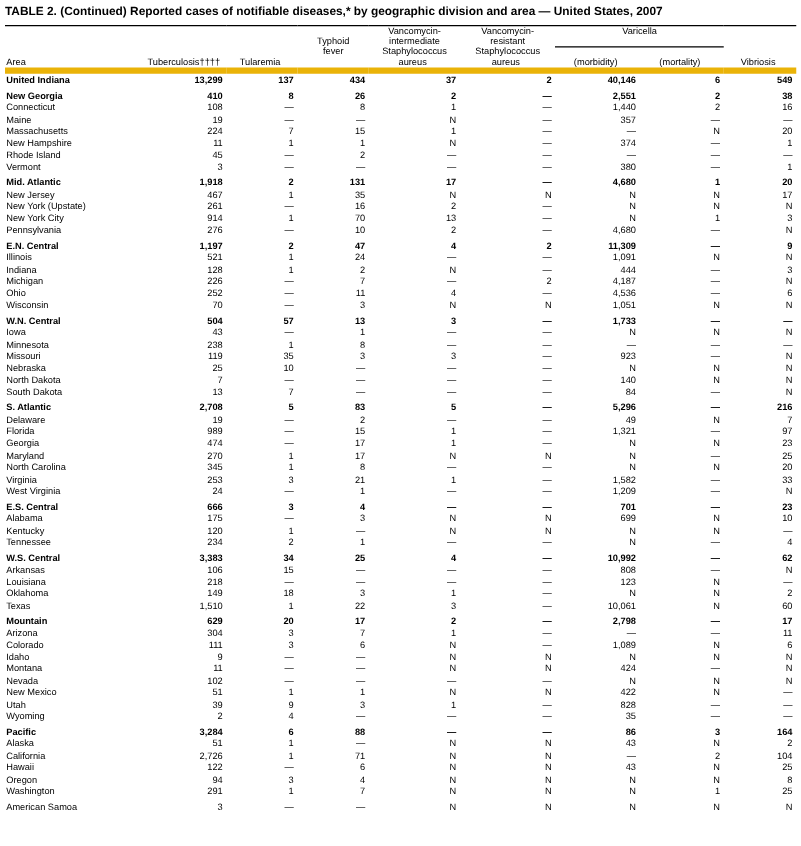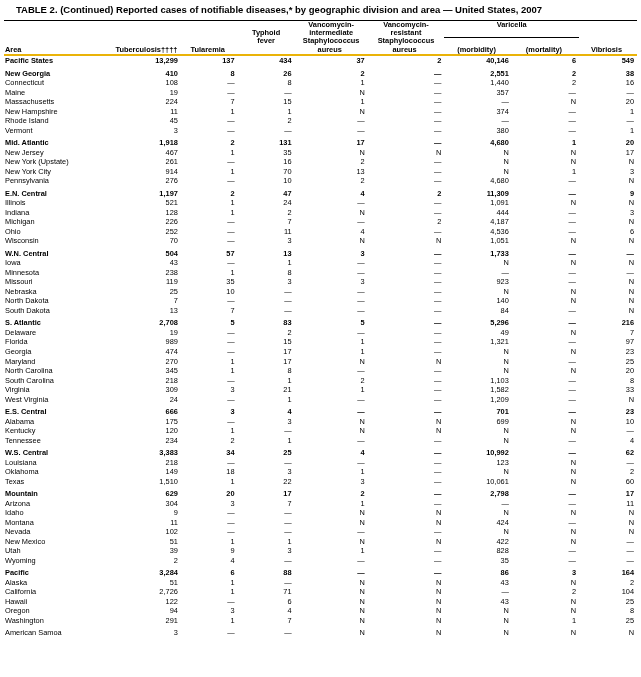--- a/index.html
+++ b/index.html
@@ -1,24 +1,24 @@
 <!DOCTYPE html>
 <html><head>
 <meta charset="utf-8">
 <style>
   html,body{margin:0;padding:0;background:#fff;}
   body{font-family:"Liberation Sans", sans-serif; color:#000; width:641px;}
   .page{width:641px; padding:2px 4px 0 4px; box-sizing:border-box;}
-  .title{font-size:9.5px; font-weight:bold; margin:3px 0 4px 12px; line-height:1.15;}
+  .title{font-size:9.5px; font-weight:bold; margin:3px 0 4px 0; line-height:1.15;}
   table.main{border-collapse:collapse; width:633px; font-size:7.4px;}
   table.main td, table.main th{padding:0; vertical-align:bottom;}
-  .hdr td{font-weight:bold; text-align:center; line-height:1.12; padding-bottom:1px;}
+  .hdr td{font-weight:normal; text-align:center; line-height:1.12; padding-bottom:1px;}
   .hdr td.area{text-align:left; vertical-align:bottom;}
   .rule-top{border-top:1.4px solid #000;}
-  .rule-bot{border-bottom:2px solid #eab308;}
+  .rule-bot{border-bottom:5px solid #eab308;}
   .varic{border-bottom:0.9px solid #000;}
   .area{text-align:left; width:118px; padding-left:1px !important;}
   .num{text-align:right; padding-right:3px !important;}
   .c-tb{width:66px;}
   .c-tu{width:60px;}
   .c-tf{width:62px;}
   .c-vi{width:76px;}
   .c-vr{width:80px;}
   .c-vmb{width:72px;}
   .c-vmt{width:72px;}
@@ -84,21 +84,21 @@
         <td class="num rule-bot"></td>
         <td class="num rule-bot">aureus</td>
         <td class="num rule-bot">aureus</td>
         <td class="num rule-bot">(morbidity)</td>
         <td class="num rule-bot">(mortality)</td>
         <td class="num rule-bot">Vibriosis</td>
       </tr>
     </tbody>
     <tbody id="rows-body">
         <tr class="dataline bold">
-          <td class="area">Pacific States</td>
+          <td class="area">United Indiana</td>
           <td class="num">13,299</td>
           <td class="num">137</td>
           <td class="num">434</td>
           <td class="num">37</td>
           <td class="num">2</td>
           <td class="num">40,146</td>
           <td class="num">6</td>
           <td class="num">549</td>
         </tr>
         <tr>
@@ -451,33 +451,22 @@
           <td class="num">345</td>
           <td class="num">1</td>
           <td class="num">8</td>
           <td class="num">—</td>
           <td class="num">—</td>
           <td class="num">N</td>
           <td class="num">N</td>
           <td class="num">20</td>
         </tr>
         <tr class="dataline">
-          <td class="area">South Carolina</td>
-          <td class="num">218</td>
-          <td class="num">—</td>
-          <td class="num">1</td>
-          <td class="num">2</td>
-          <td class="num">—</td>
-          <td class="num">1,103</td>
-          <td class="num">—</td>
-          <td class="num">8</td>
-        </tr>
-        <tr class="dataline">
           <td class="area">Virginia</td>
-          <td class="num">309</td>
+          <td class="num">253</td>
           <td class="num">3</td>
           <td class="num">21</td>
           <td class="num">1</td>
           <td class="num">—</td>
           <td class="num">1,582</td>
           <td class="num">—</td>
           <td class="num">33</td>
         </tr>
         <tr class="dataline">
           <td class="area">West Virginia</td>
@@ -545,20 +534,31 @@
           <td class="num">3,383</td>
           <td class="num">34</td>
           <td class="num">25</td>
           <td class="num">4</td>
           <td class="num">—</td>
           <td class="num">10,992</td>
           <td class="num">—</td>
           <td class="num">62</td>
         </tr>
         <tr class="dataline">
+          <td class="area">Arkansas</td>
+          <td class="num">106</td>
+          <td class="num">15</td>
+          <td class="num">—</td>
+          <td class="num">—</td>
+          <td class="num">—</td>
+          <td class="num">808</td>
+          <td class="num">—</td>
+          <td class="num">N</td>
+        </tr>
+        <tr class="dataline">
           <td class="area">Louisiana</td>
           <td class="num">218</td>
           <td class="num">—</td>
           <td class="num">—</td>
           <td class="num">—</td>
           <td class="num">—</td>
           <td class="num">123</td>
           <td class="num">N</td>
           <td class="num">—</td>
         </tr>
@@ -601,20 +601,31 @@
         <tr class="dataline">
           <td class="area">Arizona</td>
           <td class="num">304</td>
           <td class="num">3</td>
           <td class="num">7</td>
           <td class="num">1</td>
           <td class="num">—</td>
           <td class="num">—</td>
           <td class="num">—</td>
           <td class="num">11</td>
+        </tr>
+        <tr class="dataline">
+          <td class="area">Colorado</td>
+          <td class="num">111</td>
+          <td class="num">3</td>
+          <td class="num">6</td>
+          <td class="num">N</td>
+          <td class="num">—</td>
+          <td class="num">1,089</td>
+          <td class="num">N</td>
+          <td class="num">6</td>
         </tr>
         <tr class="dataline">
           <td class="area">Idaho</td>
           <td class="num">9</td>
           <td class="num">—</td>
           <td class="num">—</td>
           <td class="num">N</td>
           <td class="num">N</td>
           <td class="num">N</td>
           <td class="num">N</td>

